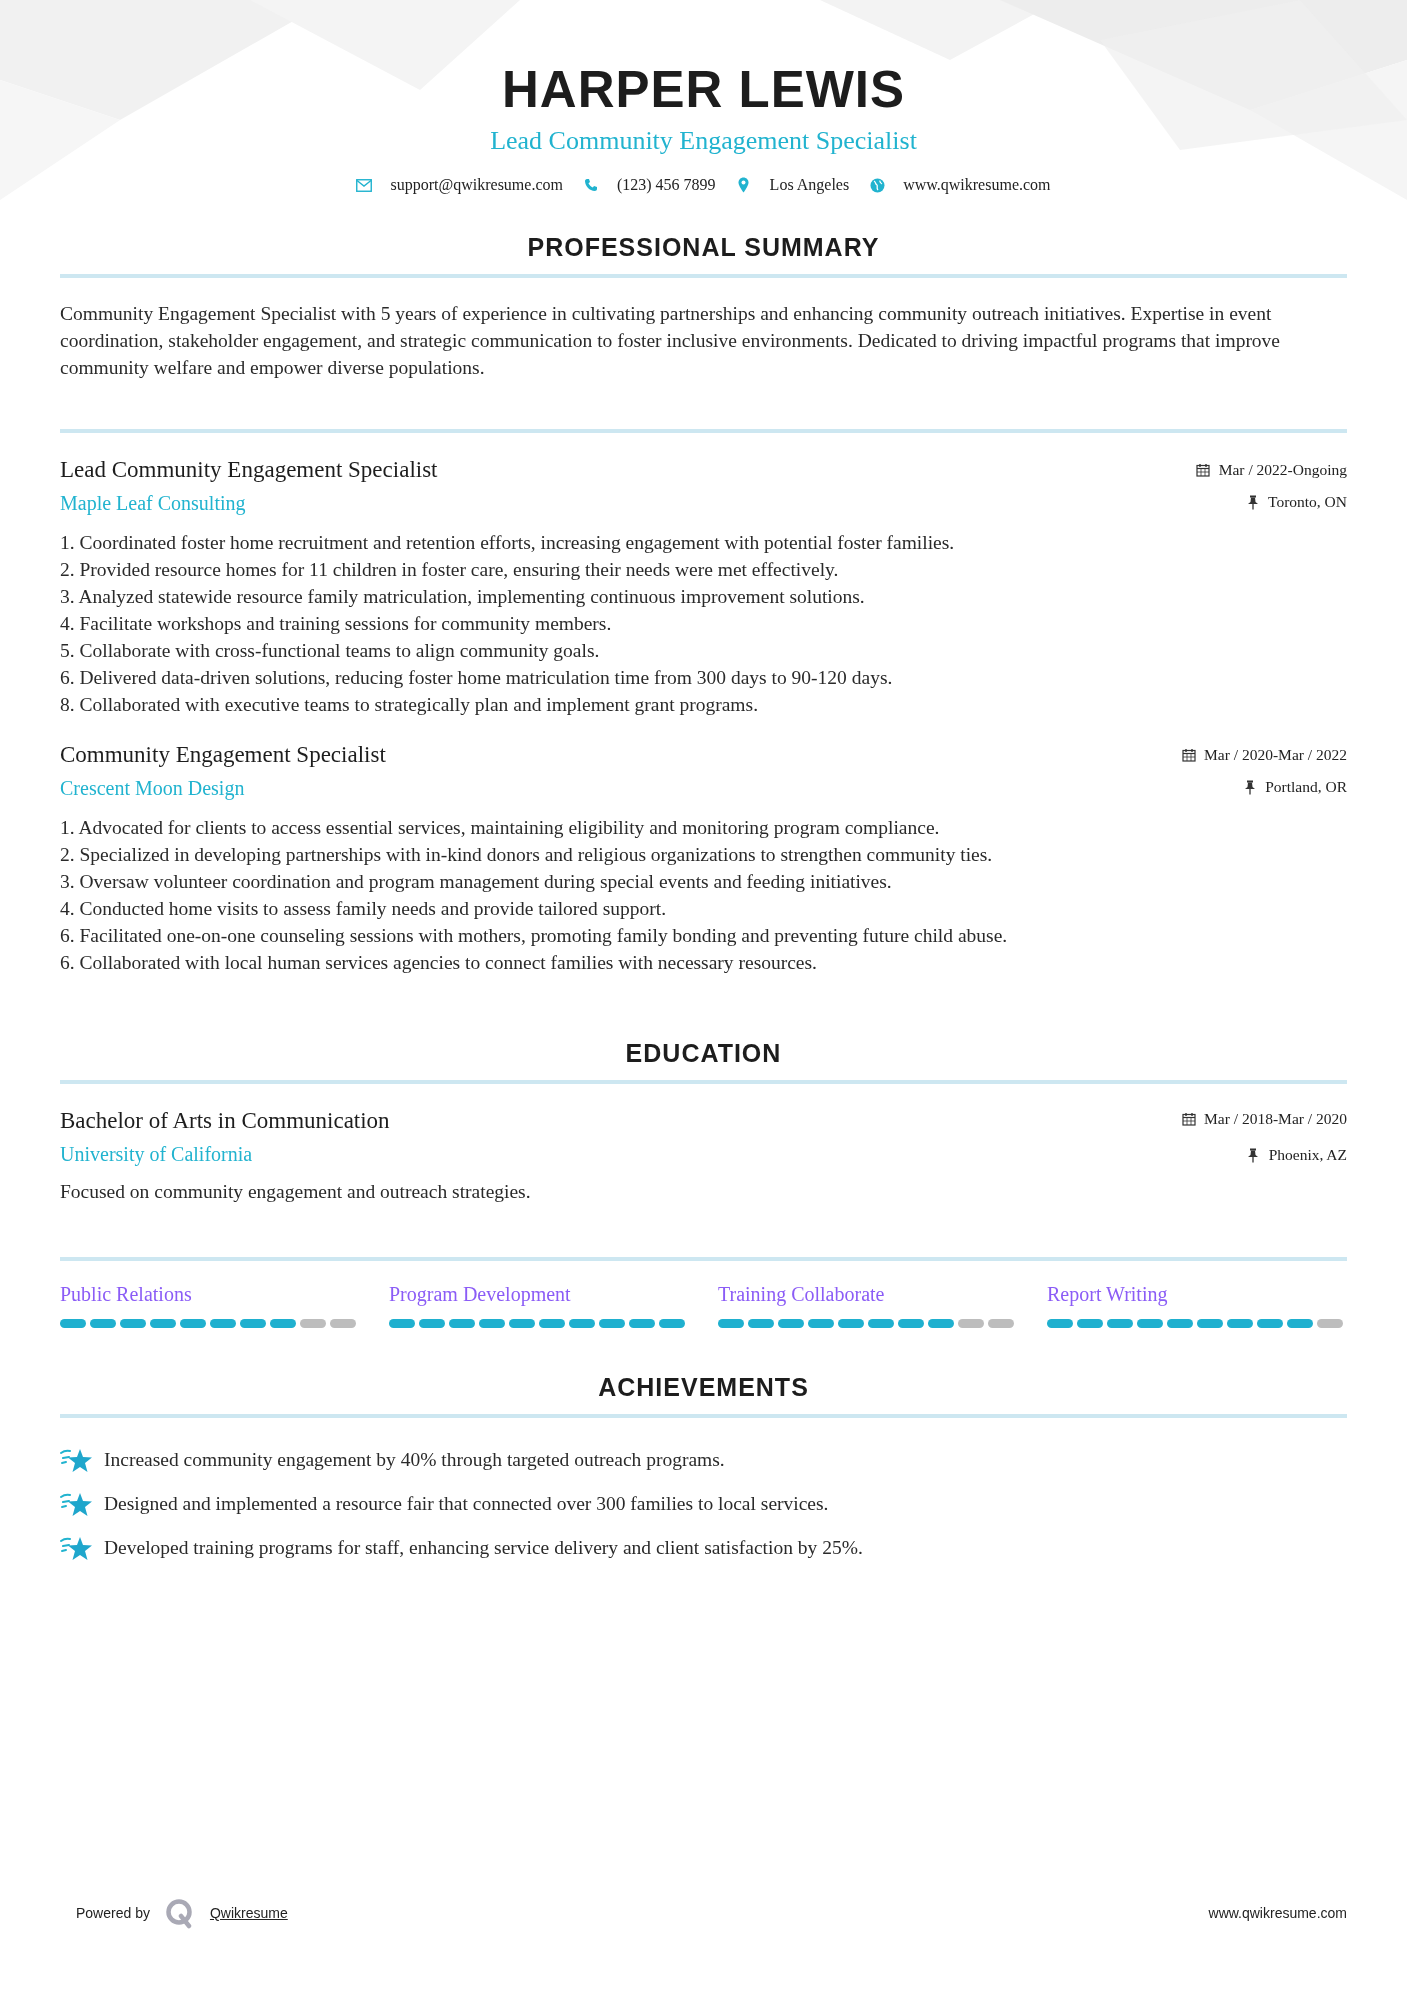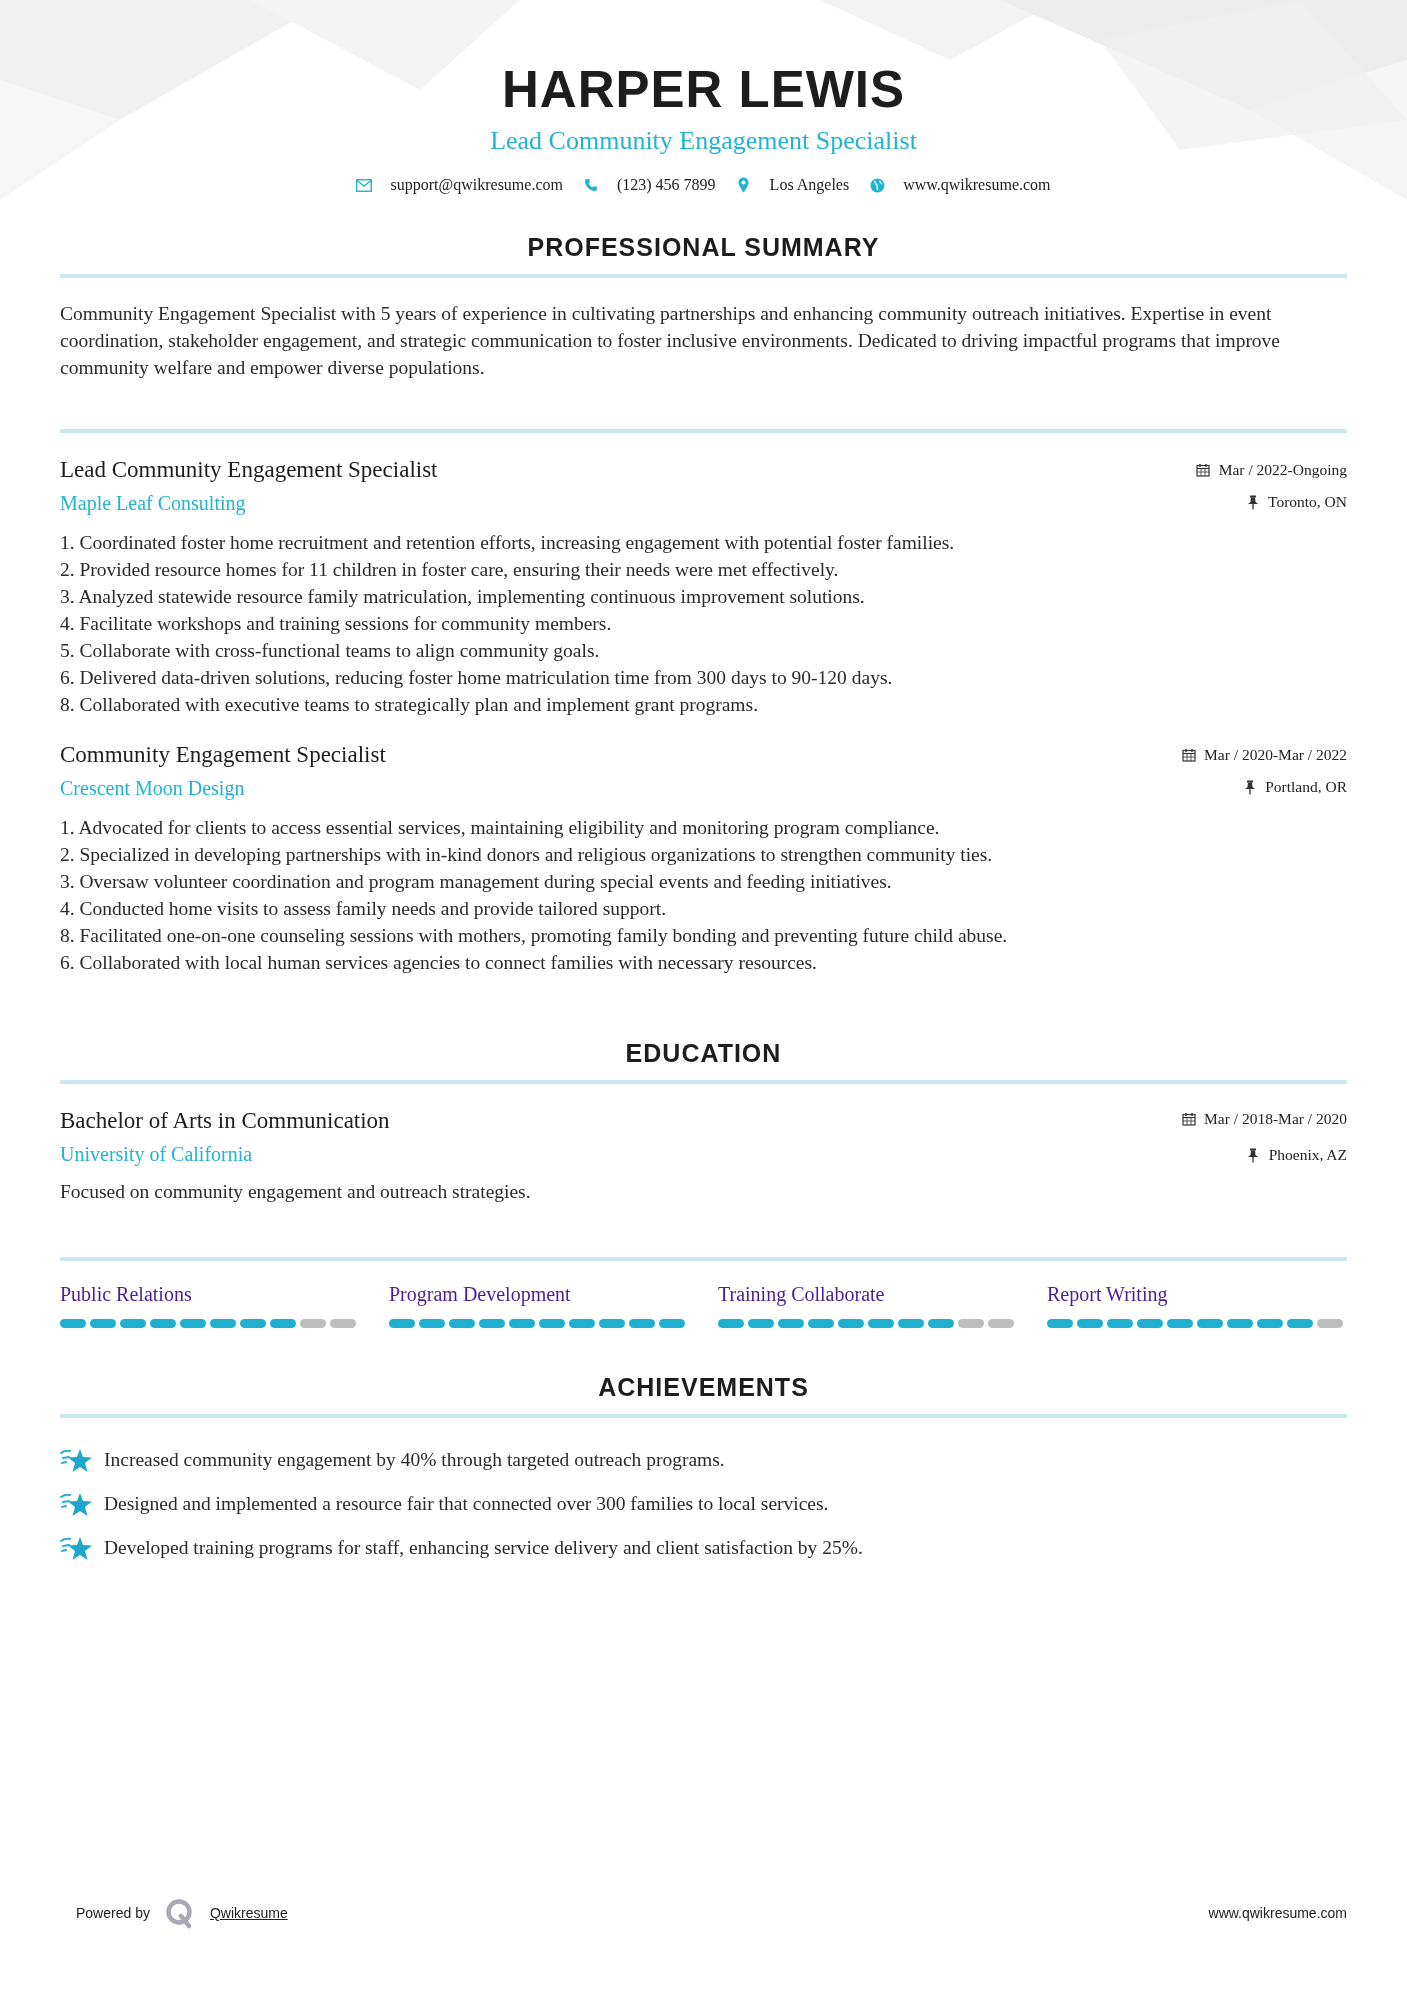--- a/index.html
+++ b/index.html
@@ -31,21 +31,21 @@
   .meta-line { display: flex; justify-content: flex-end; align-items: center; height: 22px; }
   .meta-line .ic { width: 15px; height: 15px; margin-right: 8px; display: inline-flex; align-items: center; justify-content: center; }
 
   ol.bullets { list-style: none; margin-top: 12px; font-family: "Liberation Serif", serif; font-size: 19.5px; color: #2a2a2a; }
   ol.bullets li { line-height: 27px; }
 
   .edu-desc { font-family: "Liberation Serif", serif; font-size: 19.5px; color: #2a2a2a; margin-top: 10px; line-height: 27px; }
 
   .skills { display: flex; justify-content: space-between; margin-top: 20px; }
   .skill { width: 300px; }
-  .skill-name { font-family: "Liberation Serif", serif; font-size: 20px; color: #4c1d95; line-height: 26px; }
+  .skill-name { font-family: "Liberation Serif", serif; font-size: 20px; color: #8b5cf6; line-height: 26px; }
   .bar { display: flex; gap: 4px; margin-top: 12px; }
   .seg { width: 26px; height: 9px; border-radius: 5px; background: #bdbdbd; }
   .seg.on { background: #1fb0cf; }
 
   .ach-list { margin-top: 20px; }
   .ach { display: flex; align-items: center; height: 44px; }
   .ach .ic { width: 34px; height: 28px; margin-right: 10px; flex: 0 0 34px; }
   .ach-text { font-family: "Liberation Serif", serif; font-size: 19.5px; color: #2a2a2a; }
 
   .footer { position: absolute; left: 76px; right: 60px; top: 1897px; display: flex; justify-content: space-between; align-items: center; font-family: "Liberation Sans", sans-serif; font-size: 14px; color: #222; z-index: 1; }
@@ -195,21 +195,21 @@
             </span>
             <span>Portland, OR</span>
           </div>
         </div>
       </div>
       <ol class="bullets">
         <li>1. Advocated for clients to access essential services, maintaining eligibility and monitoring program compliance.</li>
         <li>2. Specialized in developing partnerships with in-kind donors and religious organizations to strengthen community ties.</li>
         <li>3. Oversaw volunteer coordination and program management during special events and feeding initiatives.</li>
         <li>4. Conducted home visits to assess family needs and provide tailored support.</li>
-        <li>8. Facilitated one-on-one counseling sessions with mothers, promoting family bonding and preventing future child abuse.</li>
+        <li>6. Facilitated one-on-one counseling sessions with mothers, promoting family bonding and preventing future child abuse.</li>
         <li>6. Collaborated with local human services agencies to connect families with necessary resources.</li>
       </ol>
     </div>
   </div>
 
   <div class="section" style="margin-top:62px;">
     <div class="sec-head">EDUCATION</div>
     <div class="sec-rule"></div>
     <div class="entry" style="margin-top:22px;">
       <div class="entry-row">

